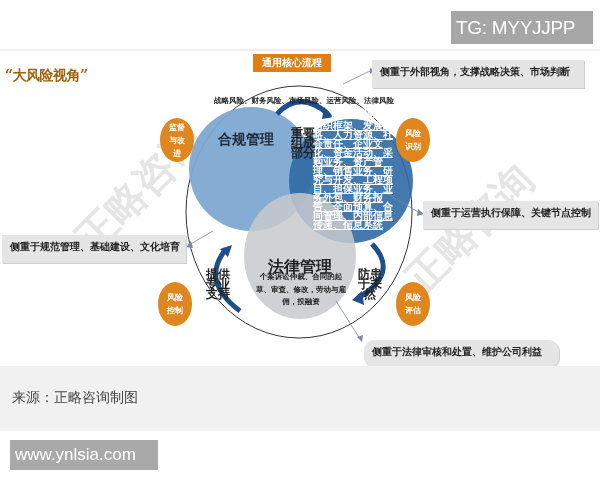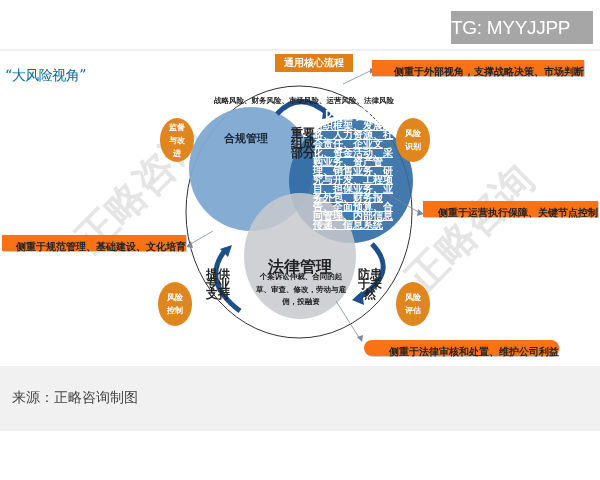--- a/index.html
+++ b/index.html
@@ -1,51 +1,51 @@
 <!DOCTYPE html>
 <html><head>
   <meta charset="utf-8">
   <style>
     * { margin: 0; padding: 0; box-sizing: border-box; }
     html, body { width: 600px; height: 480px; overflow: hidden; background: #ffffff; font-family: "DejaVu Sans", sans-serif; }
     .page { position: relative; width: 600px; height: 480px; background: #ffffff; }
 
-    .tg-badge { position: absolute; left: 451px; top: 11px; width: 142px; height: 33px; background: #a6a6a6; color: #ffffff; font-family: "Liberation Sans", sans-serif; font-size: 19px; line-height: 33px; letter-spacing: -0.3px; }
+    .tg-badge { position: absolute; left: 451px; top: 11px; width: 142px; height: 33px; background: #a6a6a6; color: #ffffff; font-family: "Liberation Sans", sans-serif; font-size: 19px; line-height: 33px; padding-left: 5px; letter-spacing: -0.3px; }
     .top-sep { position: absolute; left: 0; top: 49px; width: 600px; height: 2px; background: #efefef; }
 
     .diagram { position: absolute; left: 0; top: 51px; width: 600px; height: 315px; background: #ffffff; overflow: hidden; }
 
-    .big-title { position: absolute; left: 5px; top: 16px; color: #0369a1; font-family: "DejaVu Serif", serif; font-weight: normal; font-size: 14px; letter-spacing: -0.5px; }
+    .big-title { position: absolute; left: 5px; top: 16px; color: #a16207; font-family: "DejaVu Serif", serif; font-weight: bold; font-size: 14px; letter-spacing: -0.5px; }
 
-    .core-tag { position: absolute; left: 275px; top: 3px; width: 78px; height: 18px; background: #e07f15; color: #fff; font-family: "DejaVu Serif", serif; font-size: 10px; font-weight: bold; text-align: center; line-height: 18px; }
+    .core-tag { position: absolute; left: 253px; top: 3px; width: 78px; height: 18px; background: #e07f15; color: #fff; font-family: "DejaVu Serif", serif; font-size: 10px; font-weight: bold; text-align: center; line-height: 18px; }
     .erm-title { position: absolute; left: 262px; top: 24px; width: 80px; text-align: center; font-family: "DejaVu Serif", serif; font-weight: bold; font-size: 12px; color: #222; }
     .risk-list { position: absolute; left: 204px; top: 45px; width: 200px; text-align: center; font-family: "DejaVu Serif", serif; font-size: 7.5px; font-weight: bold; color: #222; white-space: nowrap; }
 
-    .note { position: absolute; background: #f97316; color: #222; font-family: "DejaVu Serif", serif; font-weight: bold; font-size: 10px; line-height: 24px; height: 16px; padding-left: 8px; white-space: nowrap; box-shadow: 1px 1px 0 #cfcfcf; text-align: right; }
+    .note { position: absolute; background: #e5e5e5; color: #222; font-family: "DejaVu Serif", serif; font-weight: bold; font-size: 10px; line-height: 24px; height: 28px; padding-left: 8px; white-space: nowrap; box-shadow: 1px 1px 0 #cfcfcf; }
     .note.n1 { left: 372px; top: 9px; width: 212px; }
     .note.n2 { left: 423px; top: 150px; width: 175px; }
     .note.n3 { left: 2px; top: 184px; width: 184px; }
     .note.n4 { left: 364px; top: 289px; width: 195px; border-radius: 11px; }
 
     .orange { position: absolute; width: 34px; height: 44px; border-radius: 50%; background: #e0861e; color: #fff; font-family: "DejaVu Serif", serif; font-weight: bold; font-size: 8px; text-align: center; display: flex; align-items: center; justify-content: center; line-height: 13px; }
     .orange span { display: block; width: 18px; word-break: break-all; }
     .o1 { left: 160px; top: 67px; }
     .o2 { left: 396px; top: 67px; }
     .o3 { left: 158px; top: 231px; }
     .o4 { left: 396px; top: 231px; }
 
     svg.lines { position: absolute; left: 0; top: 0; width: 600px; height: 315px; }
 
     .c-title { position: absolute; font-family: "DejaVu Serif", serif; font-weight: bold; text-align: center; }
     .c-body { position: absolute; font-family: "DejaVu Serif", serif; font-weight: bold; text-align: center; line-height: 12.5px; }
 
-    .compliance-title { left: 206px; top: 80px; width: 80px; font-size: 11px; color: #1c2a3a; }
+    .compliance-title { left: 206px; top: 80px; width: 80px; font-size: 14px; color: #1c2a3a; }
     .compliance-body { left: 210px; top: 96px; width: 80px; font-size: 7.5px; color: #1c2a3a; }
 
-    .internal-title { left: 318px; top: 55px; width: 70px; font-size: 14px; color: #ffffff; }
+    .internal-title { left: 318px; top: 55px; width: 70px; font-size: 11px; color: #ffffff; }
     .internal-body { left: 313px; top: 70px; width: 86px; font-size: 10px; color: #ffffff; line-height: 9px; text-align: left; text-decoration: underline; }
 
     .legal-title { left: 262px; top: 206px; width: 76px; font-size: 16px; color: #222; }
     .legal-body { left: 256px; top: 220px; width: 90px; font-size: 7.5px; color: #222; }
 
     .arrow-label { position: absolute; font-family: "DejaVu Serif", serif; font-weight: bold; font-size: 12px; color: #222; text-align: center; line-height: 10px; }
     .al-top { left: 291px; top: 77px; width: 24px; }
     .al-left { left: 206px; top: 218px; width: 24px; }
     .al-right { left: 358px; top: 218px; width: 24px; }
 
@@ -128,13 +128,14 @@
 
     <div class="arrow-label al-top">重要组成部分</div>
     <div class="arrow-label al-left">提供专业支持</div>
     <div class="arrow-label al-right">防患于未然</div>
   </div>
 
   <div class="source-bar">
     <div class="source-text">来源：正略咨询制图</div>
   </div>
 
+  <div class="url-badge">www.ynlsia.com</div>
 </div>
 
 </body></html>

